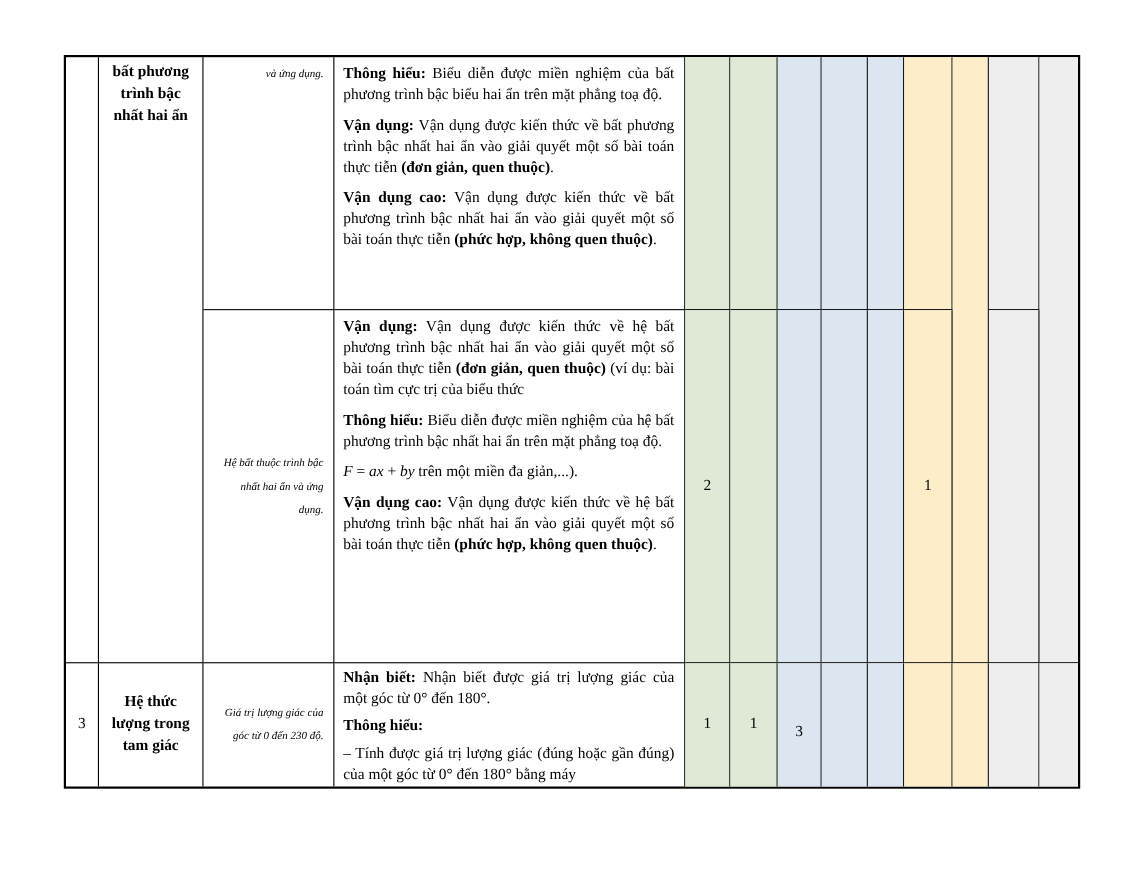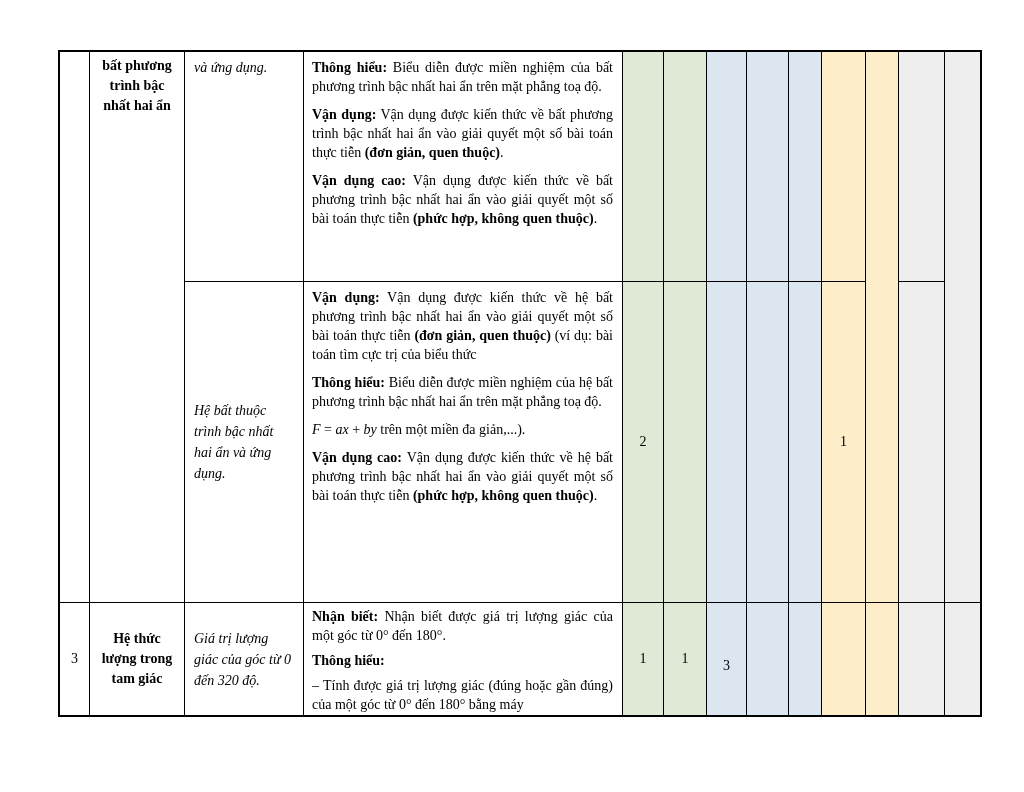--- a/index.html
+++ b/index.html
@@ -32,21 +32,21 @@
   .bg-yellow{background:var(--c-yellow);}
   .bg-gray{background:var(--c-gray);}
 
   .rowno{display:flex;align-items:center;justify-content:center;font-size:14px;}
   .count{display:flex;align-items:center;justify-content:center;font-size:14px;}
   .count .low{position:relative;top:7px;}
 
   .topic{font-weight:bold;font-size:14px;line-height:20px;text-align:center;padding:4px 10px;}
   .topic.middle{display:flex;align-items:center;justify-content:center;padding:0 10px;}
 
-  .subtopic{font-style:italic;font-size:14px;line-height:21px;text-align:left;padding:5px 9px;}
+  .subtopic{font-style:italic;font-size:10px;line-height:21px;text-align:right;padding:5px 9px;}
   .subtopic.middle{display:flex;align-items:center;justify-content:center;padding:0 9px;}
 
   .desc{font-size:14px;line-height:19px;text-align:justify;padding:6px 9px 0 8px;}
   .desc p{margin:0 0 9px 0;}
   .desc.tight{padding-top:4px;}
   .desc.tight p{margin:0 0 6px 0;}
   .desc .bi{font-weight:bold;}
   .desc .i{font-style:italic;}
 </style>
 </head>
@@ -59,21 +59,21 @@
       <span></span>
     </div>
     <div class="cell topic" style="grid-column:2;grid-row:1/3">
       <span>bất phương trình bậc nhất hai ẩn</span>
     </div>
 
     <div class="cell subtopic" style="grid-column:3;grid-row:1">
       <span>và ứng dụng.</span>
     </div>
     <div class="cell desc" style="grid-column:4;grid-row:1">
-        <p><span class="bi">Thông hiểu:</span><span> Biểu diễn được miền nghiệm của bất phương trình bậc nhất hai ẩn trên mặt phẳng toạ độ.</span></p>
+        <p><span class="bi">Thông hiểu:</span><span> Biểu diễn được miền nghiệm của bất phương trình bậc biểu hai ẩn trên mặt phẳng toạ độ.</span></p>
         <p><span class="bi">Vận dụng:</span><span> Vận dụng được kiến thức về bất phương trình bậc nhất hai ẩn vào giải quyết một số bài toán thực tiễn </span><span class="bi">(đơn giản, quen thuộc)</span><span>.</span></p>
         <p><span class="bi">Vận dụng cao:</span><span> Vận dụng được kiến thức về bất phương trình bậc nhất hai ẩn vào giải quyết một số bài toán thực tiễn </span><span class="bi">(phức hợp, không quen thuộc)</span><span>.</span></p>
       </div>
     <div class="cell count bg-green" style="grid-column:5;grid-row:1">
         <span></span>
       </div>
     <div class="cell count bg-green" style="grid-column:6;grid-row:1">
         <span></span>
       </div>
     <div class="cell count bg-blue" style="grid-column:7;grid-row:1">
@@ -129,21 +129,21 @@
         <span></span>
       </div>
 
     <div class="cell rowno lastrow" style="grid-column:1;grid-row:3">
       <span>3</span>
     </div>
     <div class="cell topic middle lastrow" style="grid-column:2;grid-row:3">
       <span>Hệ thức lượng trong tam giác</span>
     </div>
     <div class="cell subtopic middle lastrow" style="grid-column:3;grid-row:3">
-      <span>Giá trị lượng giác của góc từ 0 đến 320 độ.</span>
+      <span>Giá trị lượng giác của góc từ 0 đến 230 độ.</span>
     </div>
     <div class="cell desc tight lastrow" style="grid-column:4;grid-row:3">
         <p><span class="bi">Nhận biết:</span><span> Nhận biết được giá trị lượng giác của một góc từ 0° đến 180°.</span></p>
         <p><span class="bi">Thông hiểu:</span></p>
         <p><span>– Tính được giá trị lượng giác (đúng hoặc gần đúng) của một góc từ 0° đến 180° bằng máy</span></p>
       </div>
     <div class="cell count bg-green lastrow" style="grid-column:5;grid-row:3">
         <span>1</span>
       </div>
     <div class="cell count bg-green lastrow" style="grid-column:6;grid-row:3">

